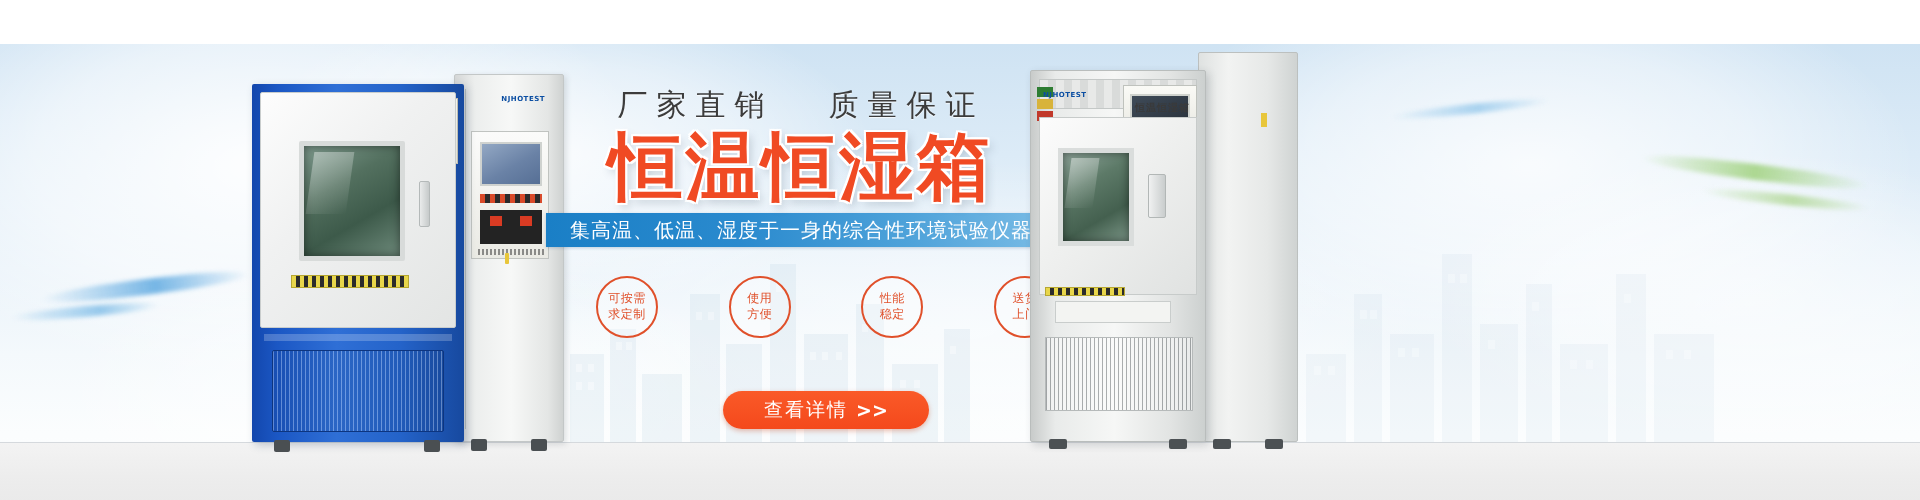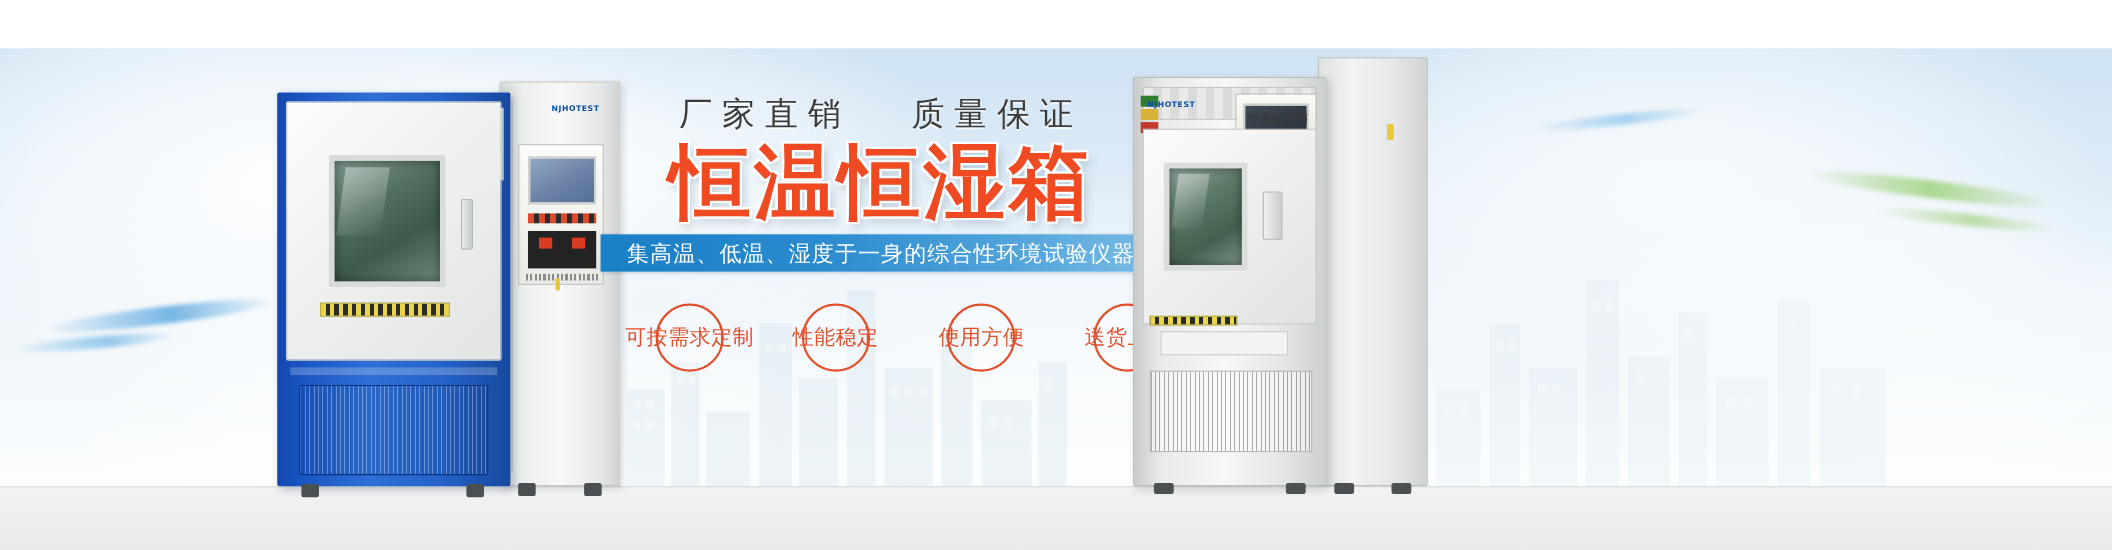--- a/index.html
+++ b/index.html
@@ -69,22 +69,22 @@
   .subbar { margin-top:9px; height:34px; line-height:34px;
     background:linear-gradient(90deg,#1a7fc6 0%,#2a8ace 38%,#4fa3da 72%,#7cbde6 100%);
     color:#ffffff; font-size:20px; letter-spacing:1px; white-space:nowrap;
     box-shadow:0 1px 3px rgba(40,90,140,.25); }
 
   
   .badges { position:absolute; left:596px; top:232px; width:460px;
     display:flex; justify-content:space-between; }
   .badge { width:62px; height:62px; border-radius:50%;
     border:2px solid #e0502a; color:#e0502a;
-    display:flex; align-items:center; justify-content:center;
-    font-size:19px; line-height:1.30; letter-spacing:.5px;
+    display:flex; flex-direction:column; align-items:center; justify-content:center;
+    font-size:12px; line-height:1.30; letter-spacing:.5px;
     background:rgba(255,255,255,.30); }
   .badge span { display:block; white-space:nowrap; }
 
   
   .cta { position:absolute; left:723px; top:347px; width:206px; height:38px;
     border-radius:19px; background:linear-gradient(180deg,#fa5a28 0%,#f4491c 100%);
     color:#ffffff; font-size:19px; letter-spacing:2px;
     display:flex; align-items:center; justify-content:center;
     box-shadow:0 2px 5px rgba(200,70,30,.35); cursor:pointer; }
   .cta .arrows { margin-left:8px; font-size:19px; font-weight:bold; letter-spacing:0; }
@@ -327,33 +327,37 @@
 
     <div class="subbar">集高温、低温、湿度于一身的综合性环境试验仪器</div>
   </div>
 
   <div class="badges">
     <div class="badge">
       <span>可按需</span>
       <span>求定制</span>
     </div>
     <div class="badge">
+      <span>使用</span>
+      <span>方便</span>
+    </div>
+    <div class="badge">
       <span>性能</span>
       <span>稳定</span>
-    </div>
-    <div class="badge">
-      <span>使用</span>
-      <span>方便</span>
     </div>
     <div class="badge">
       <span>送货</span>
       <span>上门</span>
     </div>
   </div>
 
+  <div class="cta">
+    <span>查看详情</span>
+    <span class="arrows">&gt;&gt;</span>
+  </div>
 
   <div class="prod2">
     <div class="p2-right">
       <div class="p2-foot" style="left:14px"></div>
       <div class="p2-foot" style="left:66px"></div>
     </div>
 
     <div class="p2-body">
       <div class="p2-topbar"></div>
       <div class="p2-panel">

